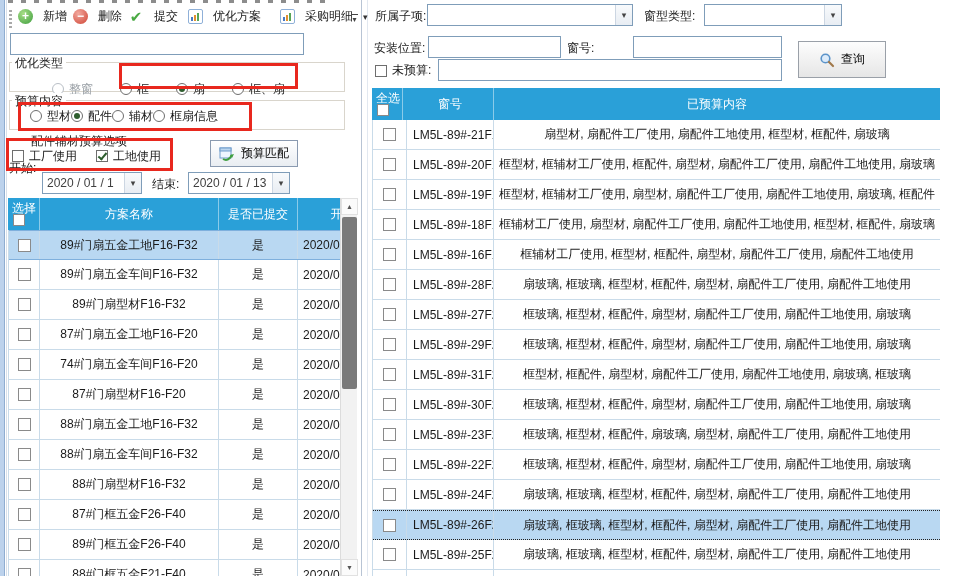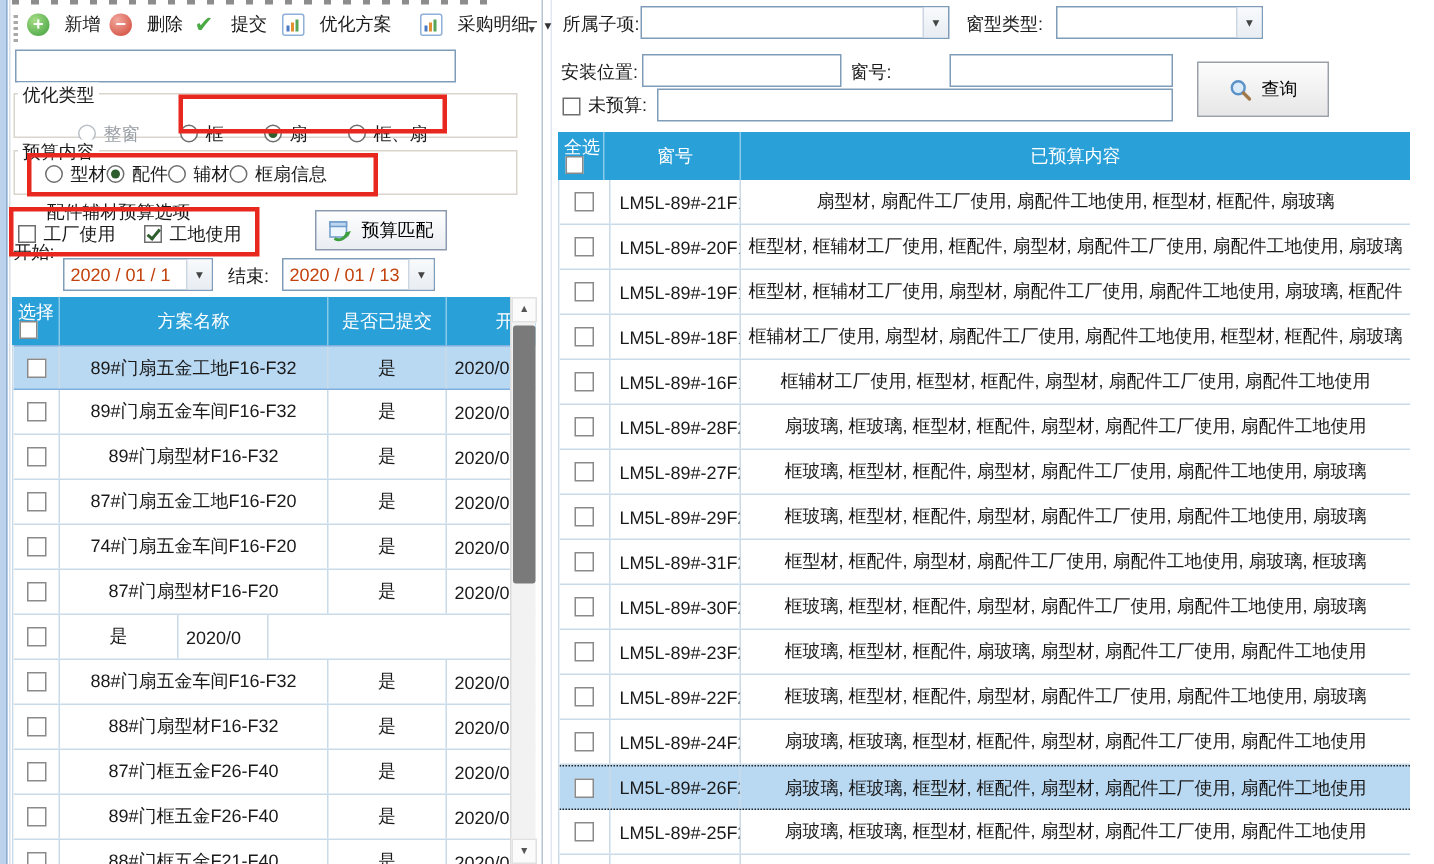--- a/index.html
+++ b/index.html
@@ -26,21 +26,21 @@
     linear-gradient(#57a557,#57a557) no-repeat 8px 3px/2px 8px,#fff}
   .caret::before{content:"▾";font-size:9px;color:#333}
   .tb-over{position:absolute;left:348px;top:10px;width:13px;height:21px;text-align:center}
   .tb-over::before{content:"";display:block;width:7px;margin:4px auto 1px;border-top:1px solid #444}
   .tb-over::after{content:"▾";font-size:8px;color:#444;line-height:7px;display:block}
   
   .txt{position:absolute;height:22px;border:1px solid #7f9db9;background:#fff;box-sizing:border-box;
        font:12px "Liberation Sans","DejaVu Sans",sans-serif;padding:0 4px;color:#1a1a1a}
   .combo{position:absolute;height:22px;border:1px solid #7f9db9;background:#fff;box-sizing:border-box;display:flex;align-items:center}
   .cval{flex:1;padding:0 4px;white-space:nowrap;overflow:hidden}
-  .cval.blue{color:#c2410c}
+  .cval.blue{color:#404040}
   .carrow{width:16px;height:100%;border-left:1px solid #ccd6e2;background:linear-gradient(#f8fafc,#e8edf3);display:flex;align-items:center;justify-content:center;flex:none}
   .carrow::before{content:"▾";font-size:9px;color:#444}
   
   .grp{position:absolute;border:1px solid #d9d5cc;background:#fff;box-sizing:border-box}
   .grp-lbl{position:absolute;background:#fff;padding:0 3px;z-index:2;white-space:nowrap}
   .opts{position:absolute;display:flex;align-items:center;height:18px;z-index:1}
   .opt{display:inline-flex;align-items:center;gap:5px;white-space:nowrap}
   .radio{width:12px;height:12px;border:1px solid #6e6e6e;border-radius:50%;background:#fff;position:relative;box-sizing:border-box;flex:none}
   .opt.on .radio::after{content:"";position:absolute;inset:2px;border-radius:50%;background:#2e5e2e}
   .cbx{width:12px;height:12px;border:1px solid #6e6e6e;background:#fff;position:relative;box-sizing:border-box;flex:none}
@@ -267,20 +267,21 @@
         </span>
         <span class="lc lc1">87#门扇型材F16-F20</span>
         <span class="lc lc2">是</span>
         <span class="lc lc3">2020/0</span>
       </div>
 
       <div class="lrow">
         <span class="lc lc0">
           <i class="cb"></i>
         </span>
+        <span class="lc lc1">88#门扇五金工地F16-F32</span>
         <span class="lc lc2">是</span>
         <span class="lc lc3">2020/0</span>
       </div>
 
       <div class="lrow">
         <span class="lc lc0">
           <i class="cb"></i>
         </span>
         <span class="lc lc1">88#门扇五金车间F16-F32</span>
         <span class="lc lc2">是</span>

